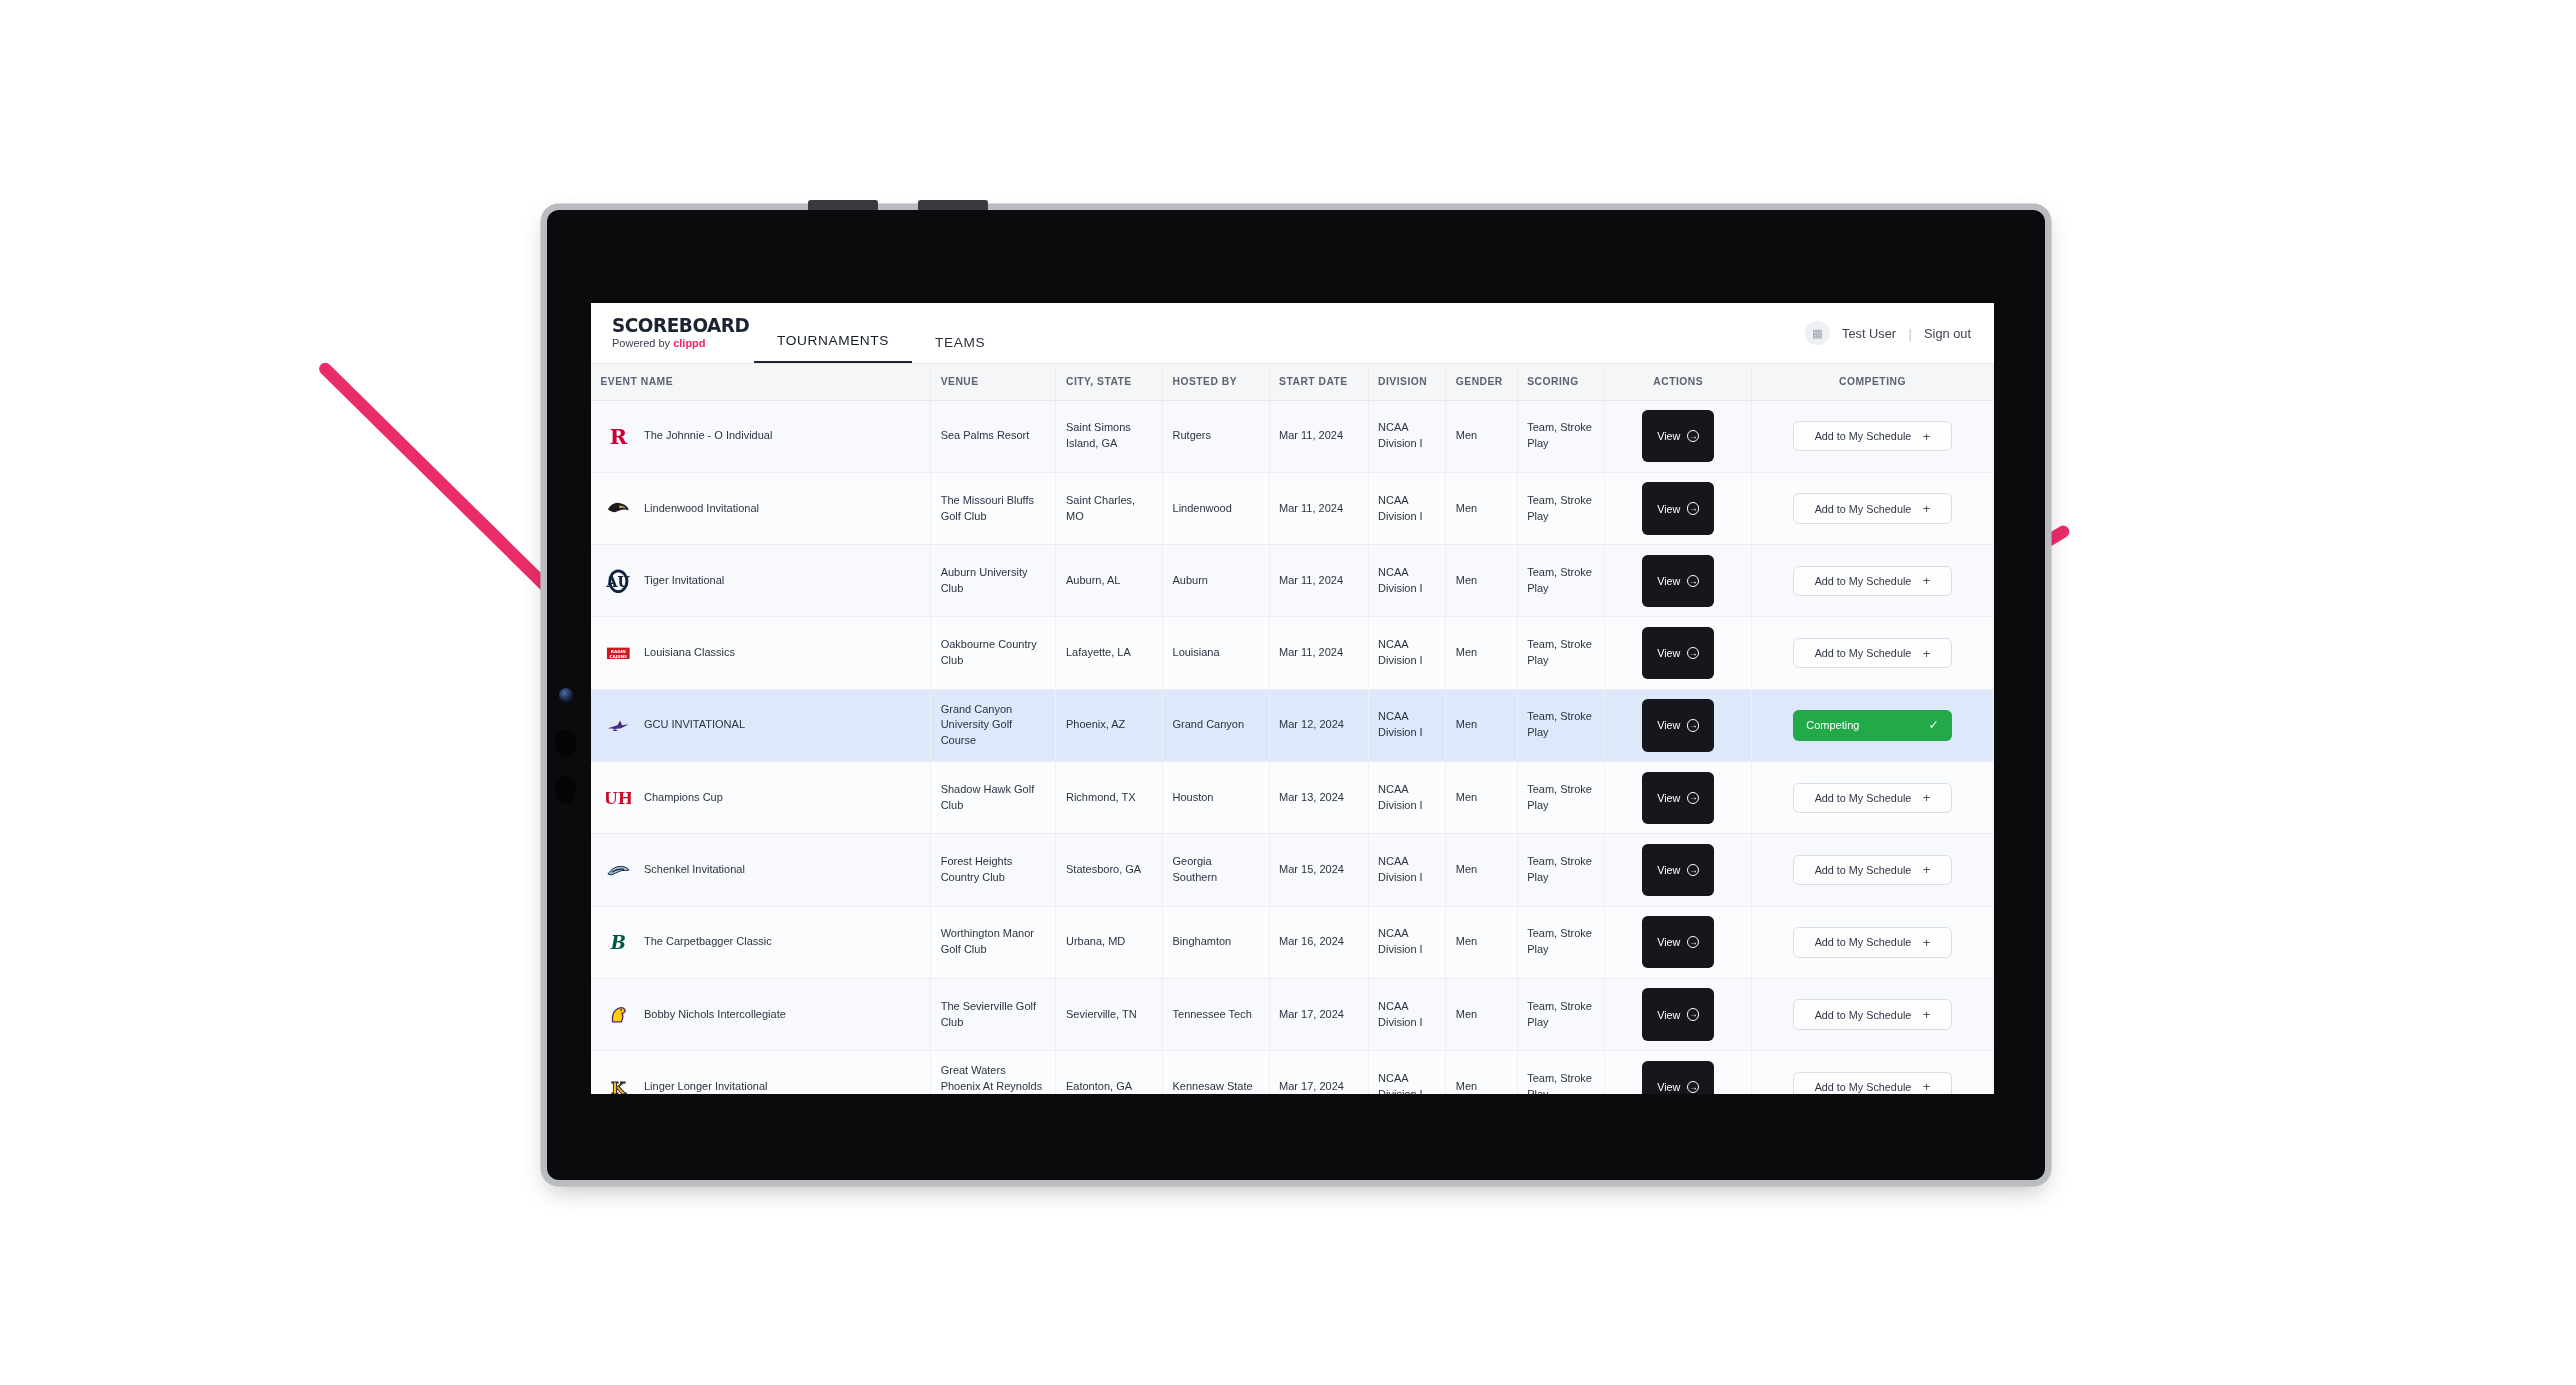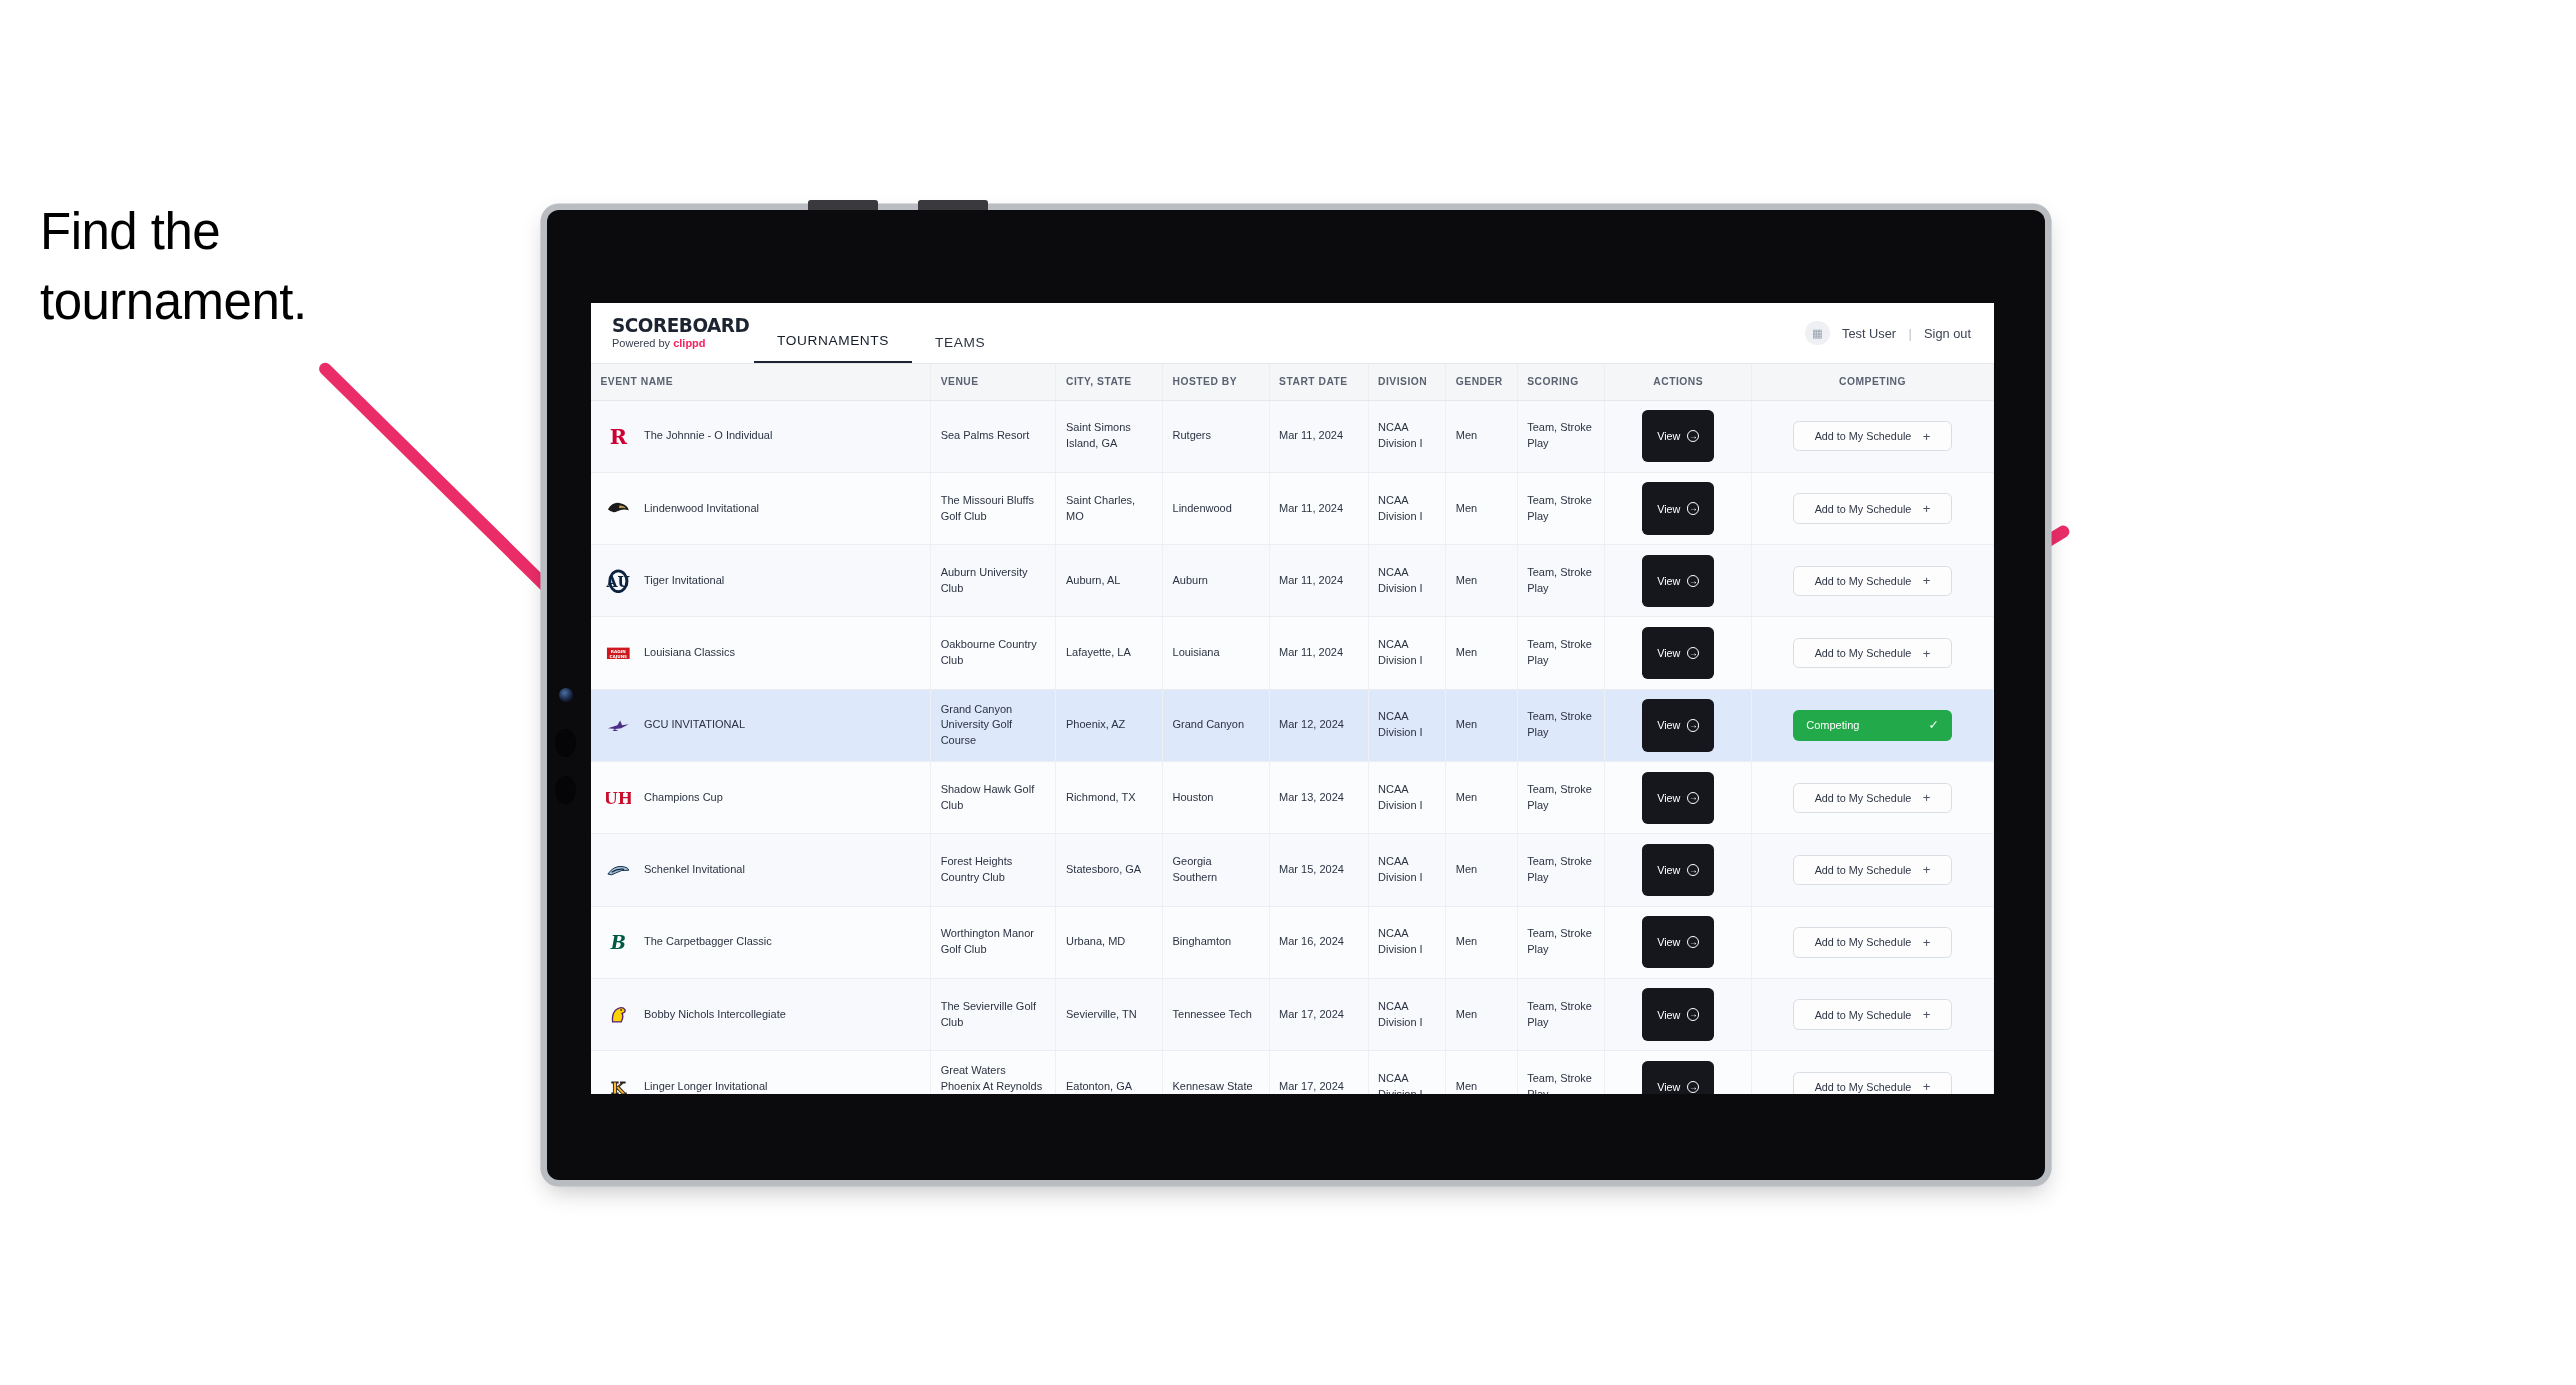--- a/index.html
+++ b/index.html
@@ -152,21 +152,20 @@
   }
   .btn-competing .chk { font-size: 12.3px; }
 
   .cut-row td { border-bottom: none; }
 </style>
 </head>
 <body>
 
 <div id="stage">
 
-  <div class="annot" id="annot-left">Find the tournament.</div>
 
 
   <svg class="arrow" id="arrow-left" style="left:312px; top:350px; width:312px; height:312px;" viewBox="0 0 330 330">
     <line x1="14" y1="20" x2="288" y2="290" stroke="#EA2D68" stroke-width="13" stroke-linecap="round"></line>
     <polygon points="318,326 244,310 268,278" fill="#EA2D68"></polygon>
   </svg>
 
   <svg class="arrow" id="arrow-right" style="left:1840px; top:492px; width:246px; height:189px;" viewBox="0 0 260 200">
     <line x1="236" y1="42" x2="66" y2="145" stroke="#EA2D68" stroke-width="13" stroke-linecap="round"></line>
     <polygon points="18,160 62,104 90,152" fill="#EA2D68"></polygon>

